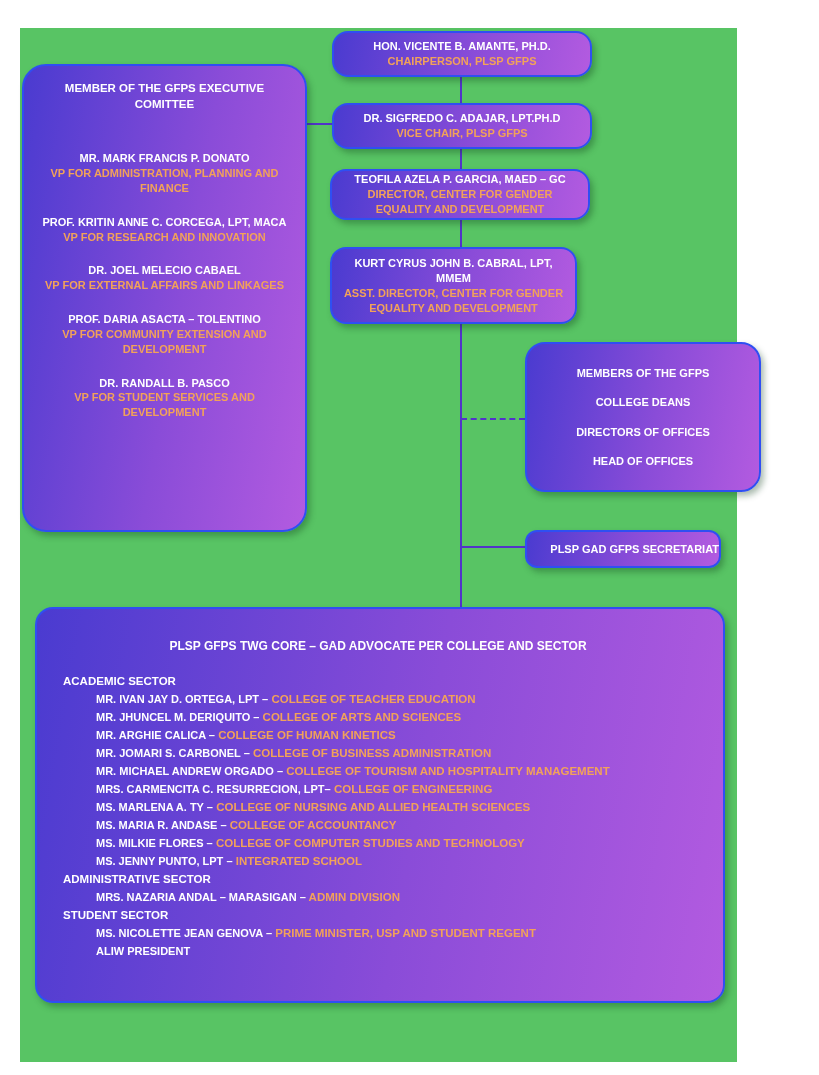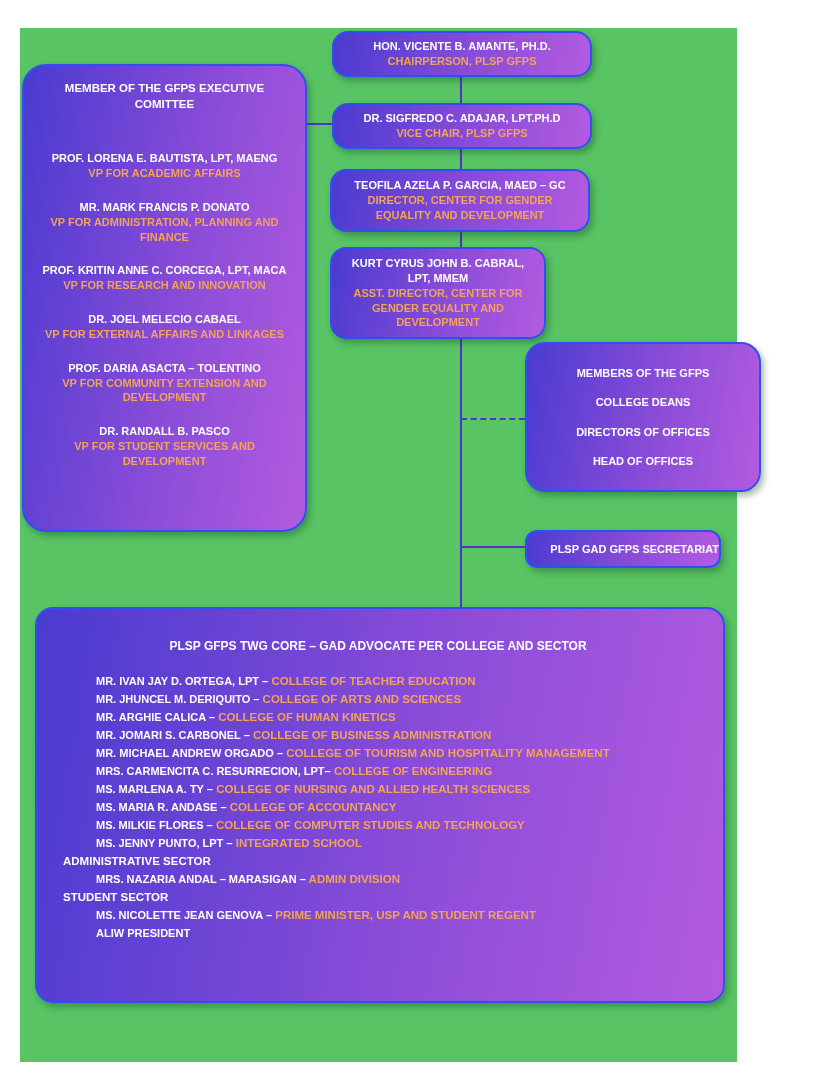--- a/index.html
+++ b/index.html
@@ -22,22 +22,22 @@
     position:absolute; z-index:2;
     background:linear-gradient(100deg, #4A3BD0 0%, #8A4CD8 55%, #B35BE0 100%);
     border:2px solid #2F4FF2; color:#ffffff; text-align:center;
     box-shadow:3px 4px 6px rgba(15,60,25,0.35);
   }
   .nm { color:#ffffff; font-size:11px; line-height:1.35; }
   .ti { color:#F2A259; font-size:11px; line-height:1.35; }
 
   #chair { left:332px; top:31px;  width:260px; border-radius:16px; padding:6px 10px; }
   #vice  { left:332px; top:103px; width:260px; border-radius:16px; padding:6px 10px; }
-  #director { left:330px; top:169px; width:260px; border-radius:16px; padding:7px 10px; }
-  #asst  { left:330px; top:247px; width:216px; border-radius:16px; padding:7px 10px; }
+  #director { left:330px; top:169px; width:260px; border-radius:16px; padding:1px 10px; }
+  #asst  { left:330px; top:247px; width:247px; border-radius:16px; padding:7px 10px; }
 
   #exec {
     left:22px; top:64px; width:285px; height:468px; border-radius:24px;
     display:flex; flex-direction:column; gap:19px; padding:14px 13px;
   }
   #exec .exec-title { font-size:11.5px; line-height:1.4; width:82%; margin:0 auto 20px; color:#fff; }
   .exec-member .nm { font-size:11px; }
   .exec-member .ti { font-size:11px; }
 
   #members {
@@ -89,24 +89,20 @@
   </div>
 
   <div class="node" id="asst">
     <div class="nm">KURT CYRUS JOHN B. CABRAL, LPT, MMEM</div>
     <div class="ti">ASST. DIRECTOR, CENTER FOR GENDER EQUALITY AND DEVELOPMENT</div>
   </div>
 
   <div class="node" id="exec">
     <div class="exec-title">MEMBER OF THE GFPS EXECUTIVE COMITTEE</div>
     <div class="exec-member">
-      <div class="nm">PROF. LORENA E. BAUTISTA, LPT, MAENG</div>
-      <div class="ti">VP FOR ACADEMIC AFFAIRS</div>
-    </div>
-    <div class="exec-member">
       <div class="nm">MR. MARK FRANCIS P. DONATO</div>
       <div class="ti">VP FOR ADMINISTRATION, PLANNING AND FINANCE</div>
     </div>
     <div class="exec-member">
       <div class="nm">PROF. KRITIN ANNE C. CORCEGA, LPT, MACA</div>
       <div class="ti">VP FOR RESEARCH AND INNOVATION</div>
     </div>
     <div class="exec-member">
       <div class="nm">DR. JOEL MELECIO CABAEL</div>
       <div class="ti">VP FOR EXTERNAL AFFAIRS AND LINKAGES</div>
@@ -128,20 +124,21 @@
     <div class="mline">HEAD OF OFFICES</div>
   </div>
 
   <div class="node" id="secretariat">
     <div class="nm">PLSP GAD GFPS SECRETARIAT</div>
   </div>
 
   <div class="node" id="twg">
     <div class="twg-title">PLSP GFPS TWG CORE – GAD ADVOCATE PER COLLEGE AND SECTOR</div>
     <div class="twg-body">
+      <div class="sec-header">ACADEMIC SECTOR</div>
       <div class="twg-item"><span class="nm">MR. IVAN JAY D. ORTEGA, LPT –</span> <span class="col">COLLEGE OF TEACHER EDUCATION</span></div>
       <div class="twg-item"><span class="nm">MR. JHUNCEL M. DERIQUITO –</span> <span class="col">COLLEGE OF ARTS AND SCIENCES</span></div>
       <div class="twg-item"><span class="nm">MR. ARGHIE CALICA –</span> <span class="col">COLLEGE OF HUMAN KINETICS</span></div>
       <div class="twg-item"><span class="nm">MR. JOMARI S. CARBONEL –</span> <span class="col">COLLEGE OF BUSINESS ADMINISTRATION</span></div>
       <div class="twg-item"><span class="nm">MR. MICHAEL ANDREW ORGADO –</span> <span class="col">COLLEGE OF TOURISM AND HOSPITALITY MANAGEMENT</span></div>
       <div class="twg-item"><span class="nm">MRS. CARMENCITA C. RESURRECION, LPT–</span> <span class="col">COLLEGE OF ENGINEERING</span></div>
       <div class="twg-item"><span class="nm">MS. MARLENA A. TY –</span> <span class="col">COLLEGE OF NURSING AND ALLIED HEALTH SCIENCES</span></div>
       <div class="twg-item"><span class="nm">MS. MARIA R. ANDASE –</span> <span class="col">COLLEGE OF ACCOUNTANCY</span></div>
       <div class="twg-item"><span class="nm">MS. MILKIE FLORES –</span> <span class="col">COLLEGE OF COMPUTER STUDIES AND TECHNOLOGY</span></div>
       <div class="twg-item"><span class="nm">MS. JENNY PUNTO, LPT –</span> <span class="col">INTEGRATED SCHOOL</span></div>

